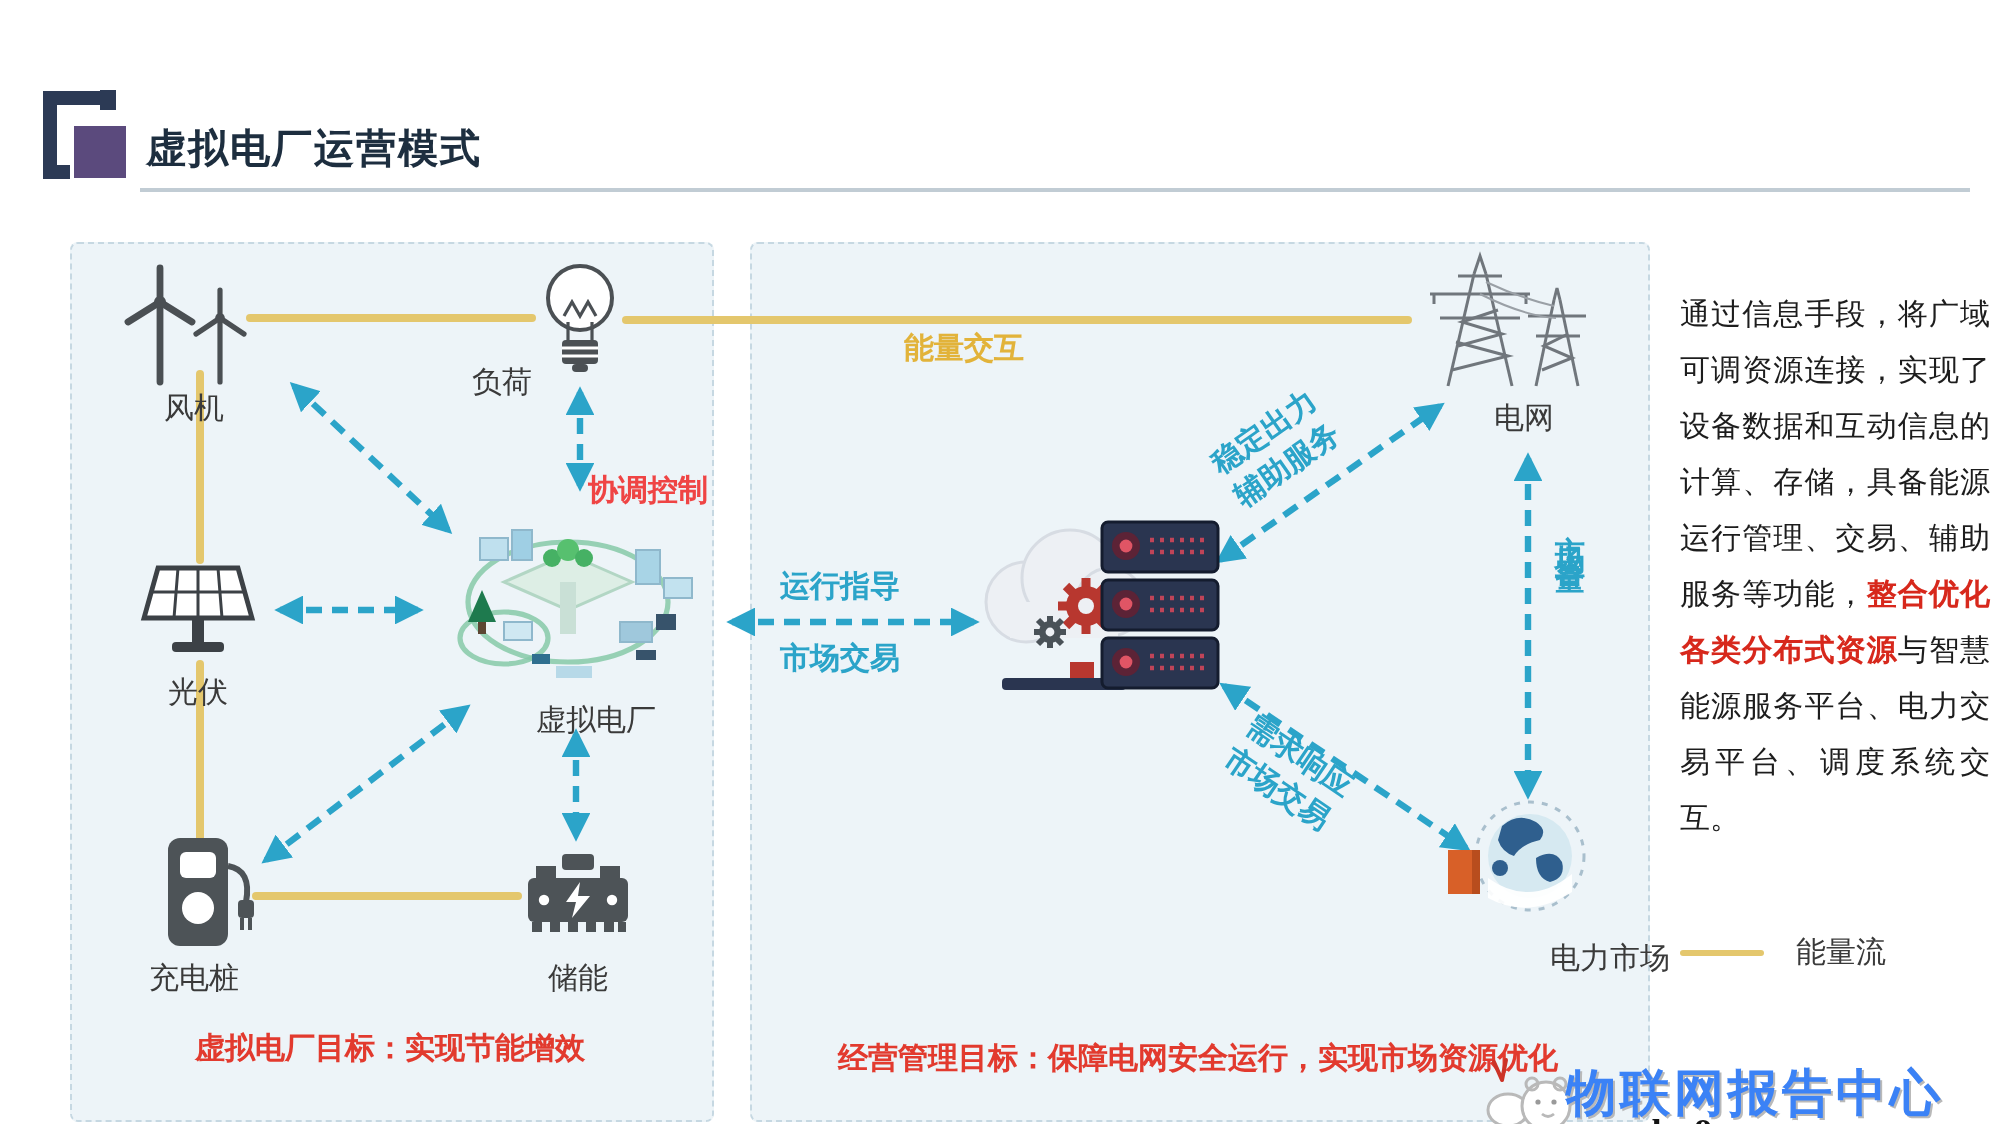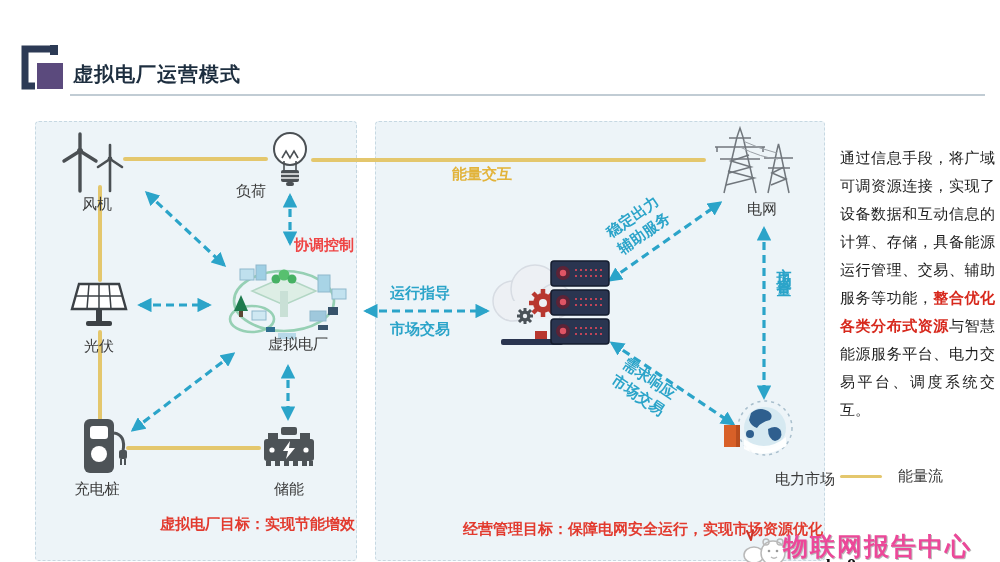--- a/index.html
+++ b/index.html
@@ -13,33 +13,33 @@
   .panel{background:#edf4f8;border:1px dashed #c6d8e2;border-radius:4px;z-index:0;}
   .panel-left{left:35px;top:88px;width:320px;height:438px;}
   .panel-right{left:375px;top:88px;width:448px;height:438px;}
   
   .lines-layer{left:0;top:0;width:1000px;height:562px;z-index:1;pointer-events:none;}
   .icon{z-index:2;}
   .lbl{z-index:3;font-size:15px;color:#3a3a3a;text-align:center;white-space:nowrap;}
   .flow{z-index:3;font-size:15px;font-weight:bold;color:#2ba4c9;white-space:nowrap;}
   .flow-yellow{color:#e2b33a;}
   .flow-green{color:#ef4444;text-align:right;}
-  .goal{z-index:3;font-size:15px;font-weight:bold;color:#e23a2e;text-align:right;}
+  .goal{z-index:3;font-size:15px;font-weight:bold;color:#e23a2e;text-align:center;}
   .rot{line-height:1.3;text-align:center;}
   .vert{writing-mode:vertical-rl;letter-spacing:5px;}
   
   .sidebar{left:840px;top:111px;width:155px;font-size:15px;line-height:28px;color:#1d1d1d;text-align:justify;z-index:3;}
   .sidebar .hl{color:#d7281c;font-weight:bold;}
   
   .legend-row{display:flex;align-items:center;height:30px;justify-content:space-between;}
   .legend-line-energy{width:42px;height:3px;background:#e4c76d;border-radius:2px;}
   .legend-line-info{width:44px;height:0;border-top:3px dashed #2ba4c9;}
   .legend-label{margin-left:16px;font-size:15px;color:#3a3a3a;}
   
-  .wm-name{left:783px;top:497px;font-size:25px;font-weight:bold;color:#ec4899;letter-spacing:2px;z-index:4;text-shadow:1px 1px 0 #b9b9b9;}
+  .wm-name{left:783px;top:497px;font-size:25px;font-weight:bold;color:#3b82f6;letter-spacing:2px;z-index:4;text-shadow:1px 1px 0 #b9b9b9;}
   .wm-url{left:816px;top:523px;font-size:18px;font-weight:bold;color:#131313;letter-spacing:1px;z-index:4;font-family:Liberation Serif, serif;}
 </style>
 </head>
 <body>
 
 <div class="stage">
 
   <svg class="abs icon" style="left:12px;top:6px" width="54" height="54" viewBox="0 0 54 54">
     <path d="M42,6 L42,16" stroke="#2c3a55" stroke-width="8" fill="none"></path>
     <path d="M45,10 L13,10 L13,47 L23,47" stroke="#2c3a55" stroke-width="7" fill="none"></path>
@@ -161,21 +161,21 @@
     <rect x="110" y="40" width="14" height="10" fill="#c2e2ef" stroke="#8fb8cc" stroke-width="1"></rect>
     <rect x="88" y="62" width="16" height="10" fill="#9fc8dc" stroke="#8fb8cc" stroke-width="1"></rect>
     <rect x="106" y="58" width="10" height="8" fill="#37536b"></rect>
     <rect x="30" y="62" width="14" height="9" fill="#cfe8f2" stroke="#8fb8cc" stroke-width="1"></rect>
     <polygon points="12,62 19,46 26,62" fill="#1e7a4e"></polygon>
     <rect x="17" y="62" width="4" height="6" fill="#5c4633"></rect>
     <rect x="44" y="78" width="9" height="5" fill="#2f6f8f"></rect>
     <rect x="96" y="76" width="10" height="5" fill="#37536b"></rect>
     <rect x="56" y="84" width="18" height="6" fill="#b7d9e8"></rect>
   </svg>
-  <div class="abs lbl" style="left:266px;top:302px;width:64px">虚拟电厂</div>
+  <div class="abs lbl" style="left:266px;top:318px;width:64px">虚拟电厂</div>
 
   <div class="abs flow flow-green" style="left:294px;top:203px">协调控制</div>
   <div class="abs goal" style="left:35px;top:482px;width:320px">虚拟电厂目标：实现节能增效</div>
 
   <svg class="abs icon" style="left:483px;top:224px" width="128" height="94" viewBox="0 0 128 94">
     <g fill="#edf0f4" stroke="#d7dce3" stroke-width="1.5">
       <circle cx="30" cy="44" r="20"></circle>
       <circle cx="52" cy="32" r="24"></circle>
       <circle cx="72" cy="44" r="17"></circle>
       <rect x="22" y="44" width="54" height="18" stroke="none"></rect>

